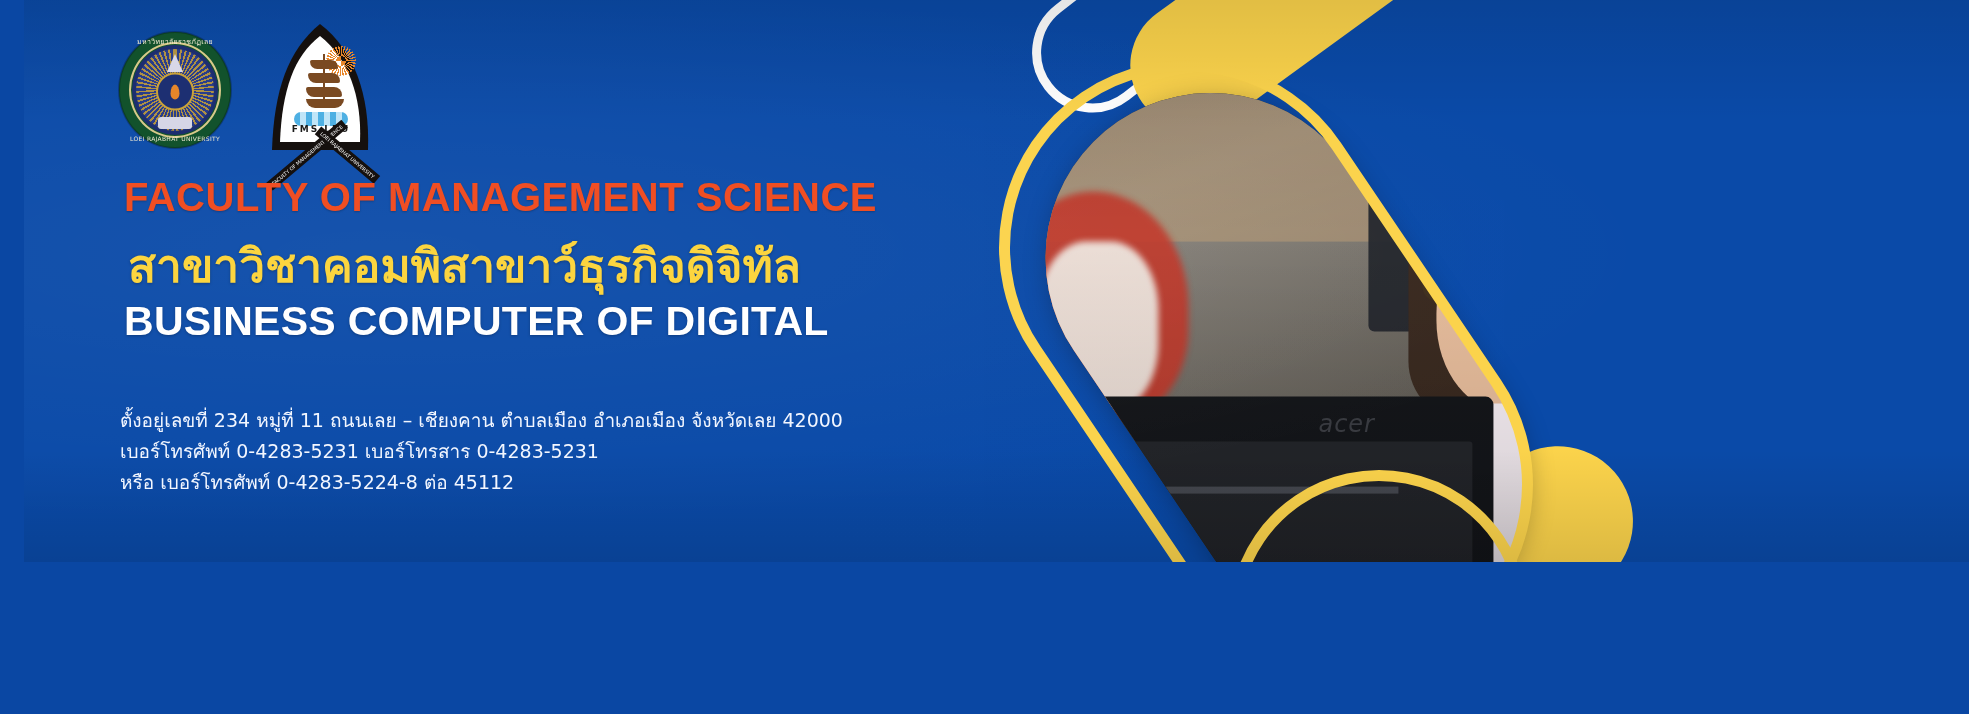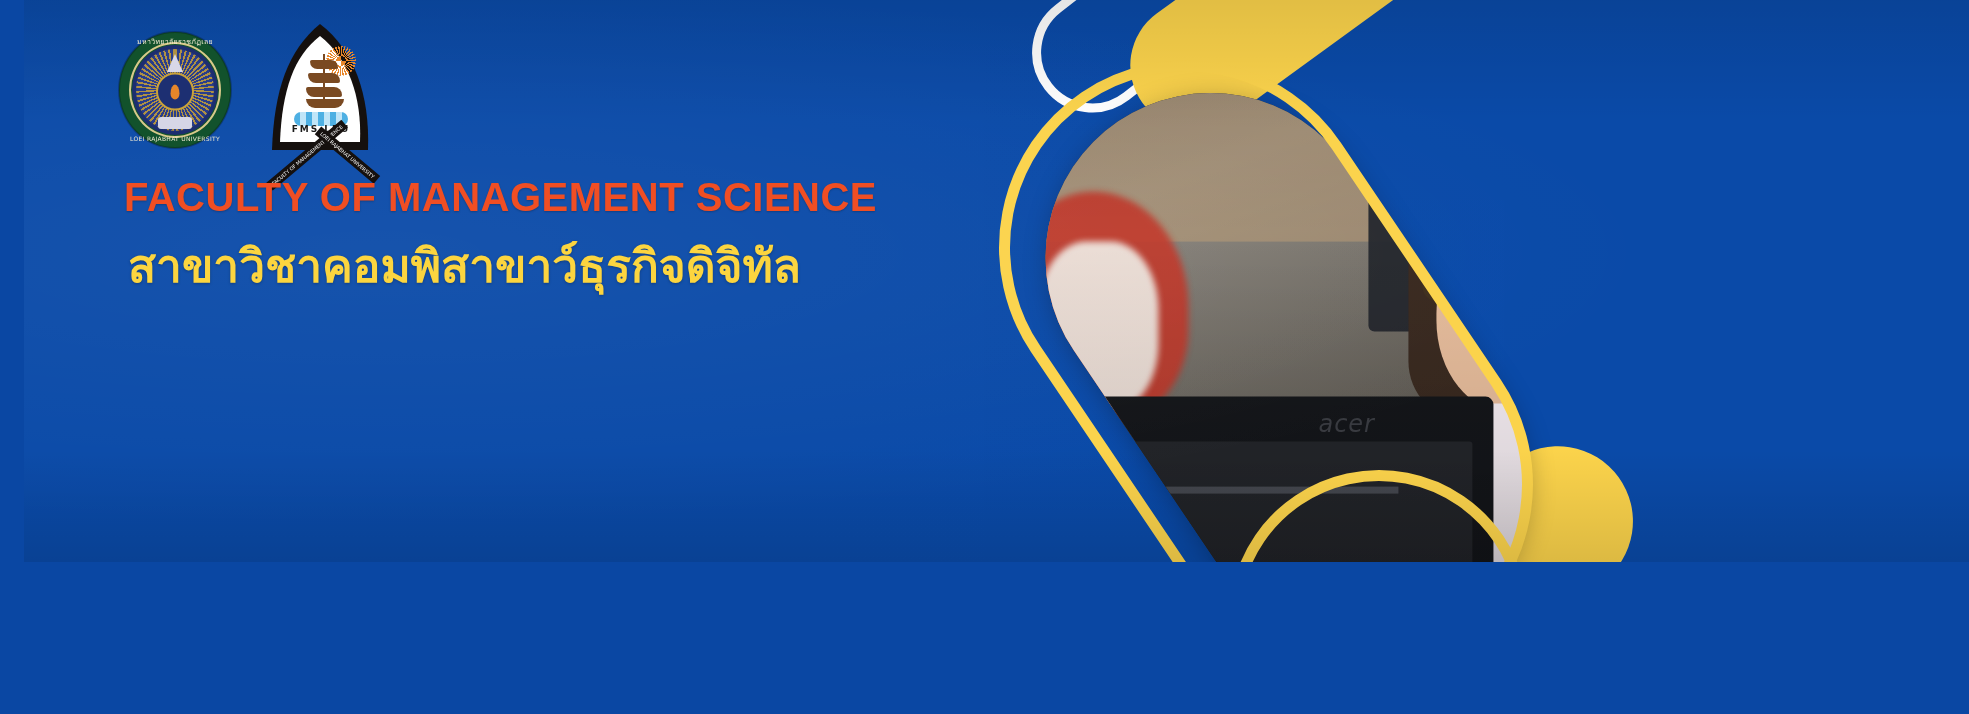--- a/index.html
+++ b/index.html
@@ -257,16 +257,22 @@
       <div class="wave"></div>
       <div class="fmslru">FMS  LRU</div>
       <div class="ribbonL">FACULTY OF MANAGEMENT SCIENCE</div>
       <div class="ribbonR">LOEI RAJABHAT UNIVERSITY</div>
     </div>
   </div>
 
   <div class="copy">
     <h1 class="h-eng">FACULTY OF MANAGEMENT SCIENCE</h1>
     <h2 class="h-thai">สาขาวิชาคอมพิสาขาว์ธุรกิจดิจิทัล</h2>
-  </div>
-
+    <h3 class="h-sub">BUSINESS COMPUTER OF DIGITAL</h3>
+  </div>
+
+  <div class="addr">
+    <div>ตั้งอยู่เลขที่ 234 หมู่ที่ 11 ถนนเลย – เชียงคาน ตำบลเมือง อำเภอเมือง จังหวัดเลย 42000</div>
+    <div>เบอร์โทรศัพท์ 0-4283-5231 เบอร์โทรสาร 0-4283-5231</div>
+    <div>หรือ เบอร์โทรศัพท์ 0-4283-5224-8 ต่อ 45112</div>
+  </div>
 
 </div>
 
 </body></html>

